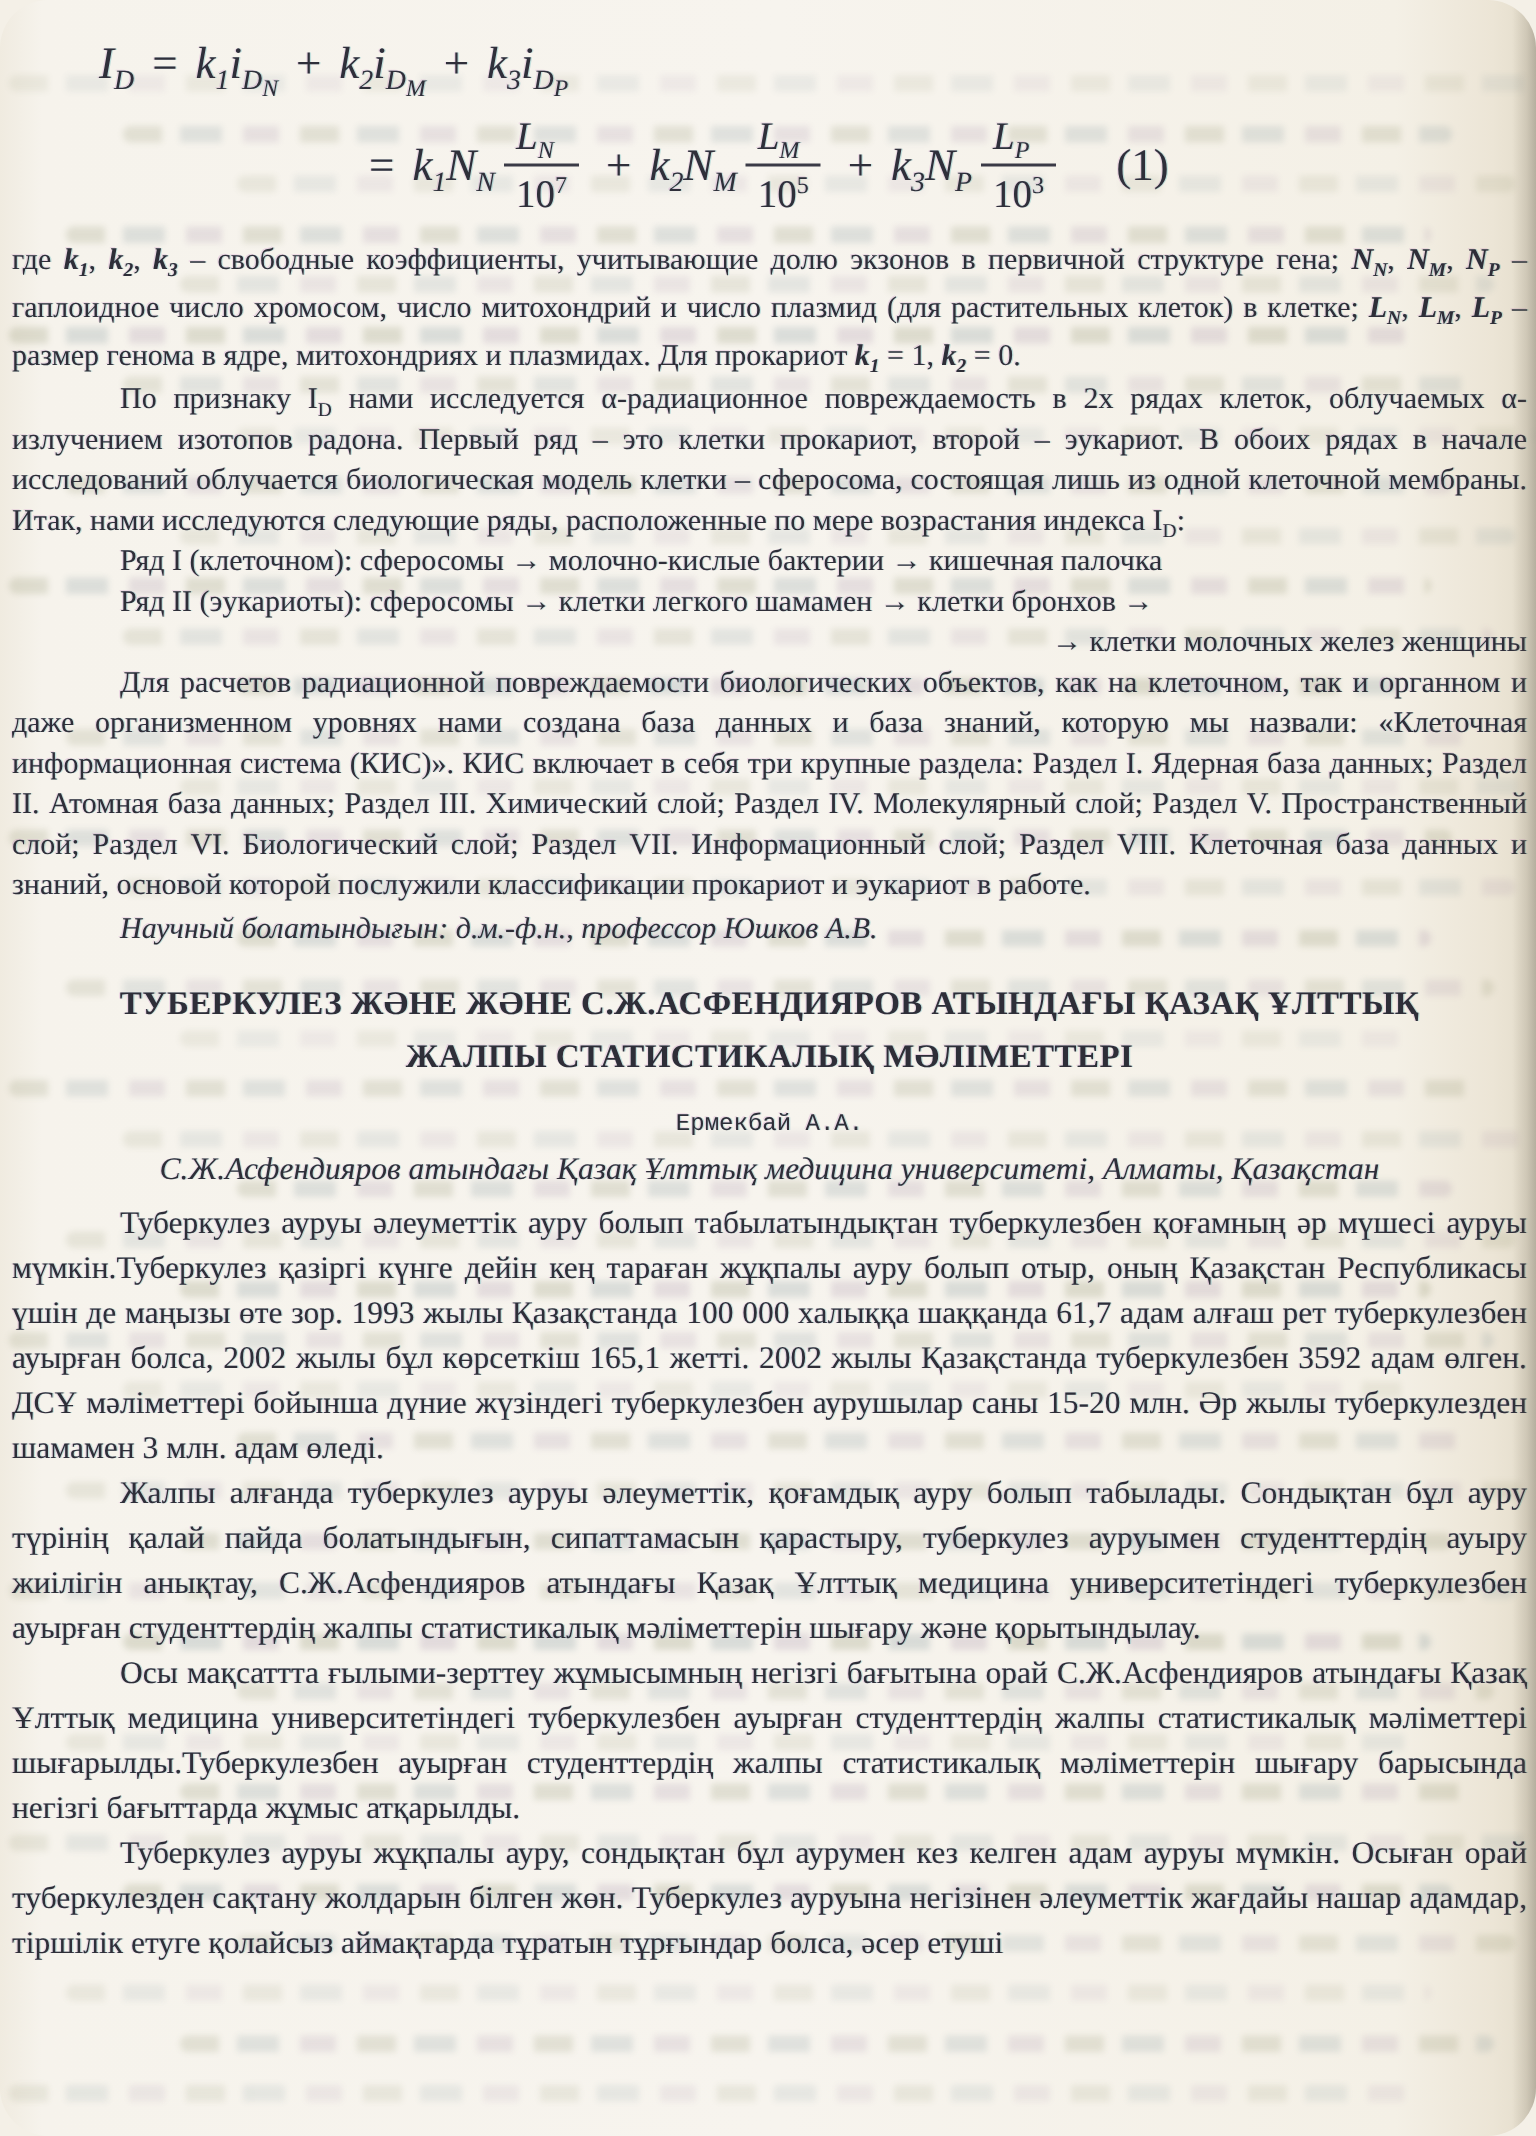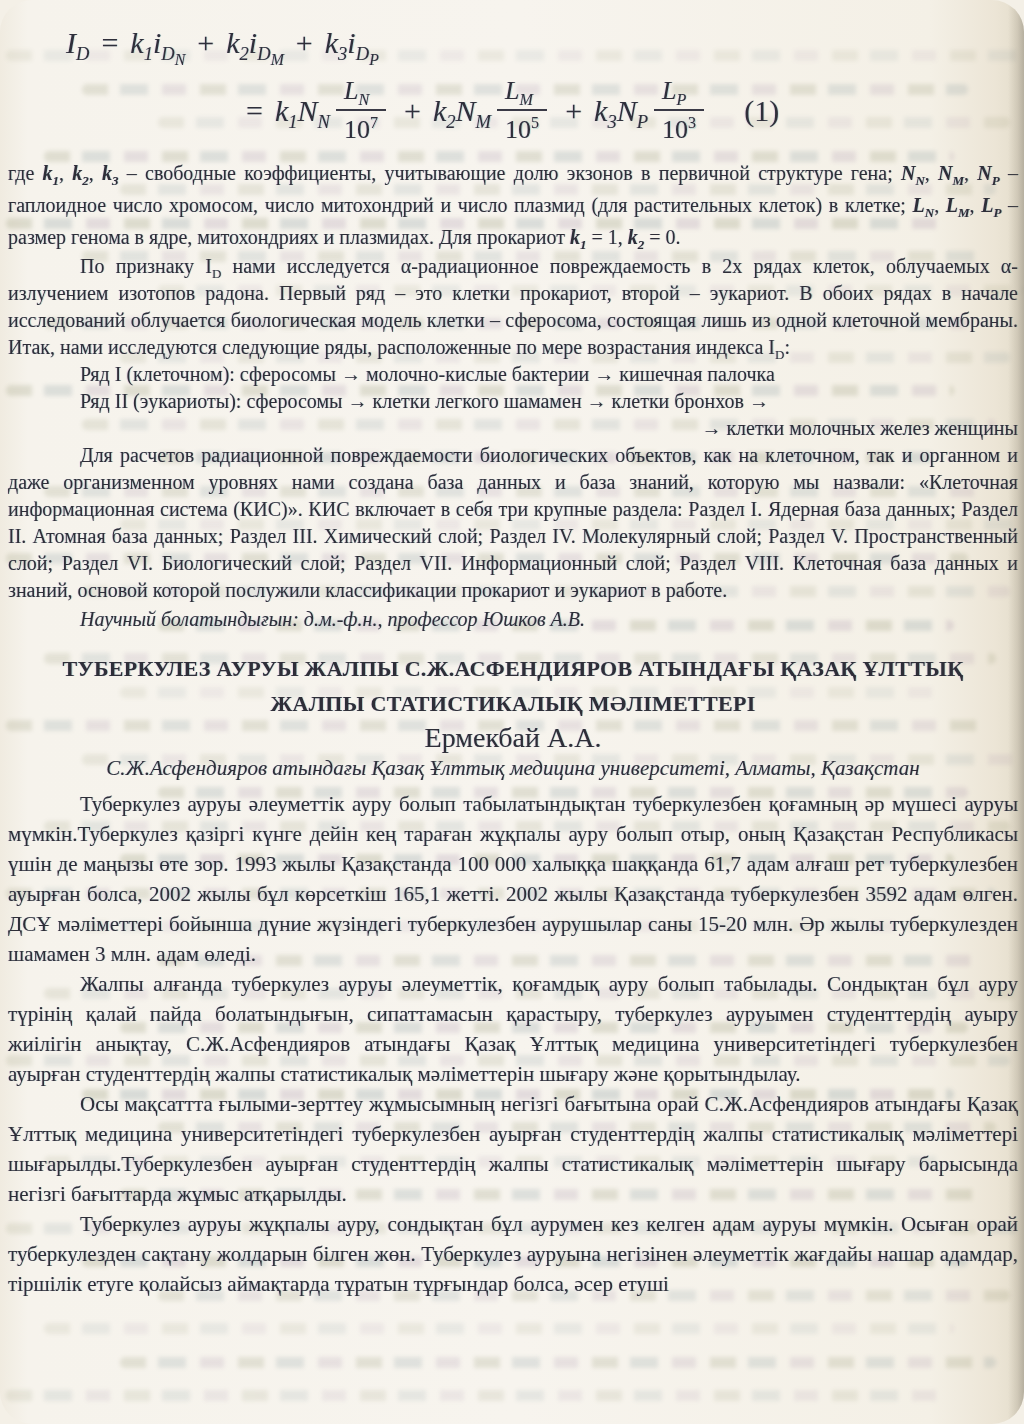--- a/index.html
+++ b/index.html
@@ -32,21 +32,21 @@
   p{margin:0;}
   .rus{font-size:20px;line-height:27px;text-align:justify;}
   .p-where{font-size:20px;line-height:32px;text-align:justify;}
   .indent{text-indent:72px;}
   .mv{font-style:italic;font-weight:bold;}
   sub{font-size:0.65em;line-height:0;}
   .series-cont{margin-left:598px;text-align:right;}
   .supervisor{font-style:italic;margin-left:72px;font-size:20px;line-height:27px;margin-top:2px;}
   .article-head{margin-top:18px;text-align:center;}
   .title-line{font-weight:bold;font-size:22px;line-height:35px;letter-spacing:0.3px;}
-  .author{font-size:28px;line-height:30px;margin-top:2px;}
+  .author{font-size:16px;line-height:30px;margin-top:13px;font-family:Liberation Mono, monospace;}
   .affil{font-style:italic;font-size:21px;line-height:30px;}
   .kaz{font-size:21px;line-height:30px;text-align:justify;}
   .kaz-first{margin-top:6px;}
   
   .formula{margin:6px 0 12px 0;font-style:italic;font-size:30px;color:#2f2f3a;}
   .f-row{display:flex;align-items:center;}
   .f-row + .f-row{margin-top:16px;}
   .fop{font-style:normal;margin:0 12px;}
   .fv{white-space:nowrap;}
   .fr{font-style:normal;margin-top:38px;}
@@ -154,21 +154,21 @@
     <div class="rus indent">Ряд I (клеточном): сферосомы → молочно-кислые бактерии → кишечная палочка</div>
     <div class="rus indent">Ряд II (эукариоты): сферосомы → клетки легкого шамамен → клетки бронхов →</div>
     <div class="rus series-cont">→ клетки молочных желез женщины</div>
 
     <p class="rus indent">Для расчетов радиационной повреждаемости биологических объектов, как на клеточном, так и органном и даже организменном уровнях нами создана база данных и база знаний, которую мы назвали: «Клеточная информационная система (КИС)». КИС включает в себя три крупные раздела: Раздел I. Ядерная база данных; Раздел II. Атомная база данных; Раздел III. Химический слой; Раздел IV. Молекулярный слой; Раздел V. Пространственный слой; Раздел VI. Биологический слой; Раздел VII. Информационный слой; Раздел VIII. Клеточная база данных и знаний, основой которой послужили классификации прокариот и эукариот в работе.</p>
 
     <div class="supervisor">Научный болатындығын: д.м.-ф.н., профессор Юшков А.В.</div>
 
     <div class="article-head">
       <div class="title">
-        <div class="title-line">ТУБЕРКУЛЕЗ АУРУЫ ЖАЛПЫ С.Ж.АСФЕНДИЯРОВ АТЫНДАҒЫ ҚАЗАҚ ҰЛТТЫҚ</div>
+        <div class="title-line">ТУБЕРКУЛЕЗ ЖӘНЕ ЖӘНЕ С.Ж.АСФЕНДИЯРОВ АТЫНДАҒЫ ҚАЗАҚ ҰЛТТЫҚ</div>
         <div class="title-line">ЖАЛПЫ СТАТИСТИКАЛЫҚ МӘЛІМЕТТЕРІ</div>
       </div>
       <div class="author">Ермекбай А.А.</div>
       <div class="affil">С.Ж.Асфендияров атындағы Қазақ Ұлттық медицина университеті, Алматы, Қазақстан</div>
     </div>
 
     <p class="kaz indent kaz-first">Туберкулез ауруы әлеуметтік ауру болып табылатындықтан туберкулезбен қоғамның әр мүшесі ауруы мүмкін.Туберкулез қазіргі күнге дейін кең тараған жұқпалы ауру болып отыр, оның Қазақстан Республикасы үшін де маңызы өте зор. 1993 жылы Қазақстанда 100 000 халыққа шаққанда 61,7 адам алғаш рет туберкулезбен ауырған болса, 2002 жылы бұл көрсеткіш 165,1 жетті. 2002 жылы Қазақстанда туберкулезбен 3592 адам өлген. ДСҰ мәліметтері бойынша дүние жүзіндегі туберкулезбен аурушылар саны 15-20 млн. Әр жылы туберкулезден шамамен 3 млн. адам өледі.</p>
     <p class="kaz indent">Жалпы алғанда туберкулез ауруы әлеуметтік, қоғамдық ауру болып табылады. Сондықтан бұл ауру түрінің қалай пайда болатындығын, сипаттамасын қарастыру, туберкулез ауруымен студенттердің ауыру жиілігін анықтау, С.Ж.Асфендияров атындағы Қазақ Ұлттық медицина университетіндегі туберкулезбен ауырған студенттердің жалпы статистикалық мәліметтерін шығару және қорытындылау.</p>
     <p class="kaz indent">Осы мақсаттта ғылыми-зерттеу жұмысымның негізгі бағытына орай С.Ж.Асфендияров атындағы Қазақ Ұлттық медицина университетіндегі туберкулезбен ауырған студенттердің жалпы статистикалық мәліметтері шығарылды.Туберкулезбен ауырған студенттердің жалпы статистикалық мәліметтерін шығару барысында негізгі бағыттарда жұмыс атқарылды.</p>
     <p class="kaz indent">Туберкулез ауруы жұқпалы ауру, сондықтан бұл аурумен кез келген адам ауруы мүмкін. Осыған орай туберкулезден сақтану жолдарын білген жөн. Туберкулез ауруына негізінен әлеуметтік жағдайы нашар адамдар, тіршілік етуге қолайсыз аймақтарда тұратын тұрғындар болса, әсер етуші</p>

